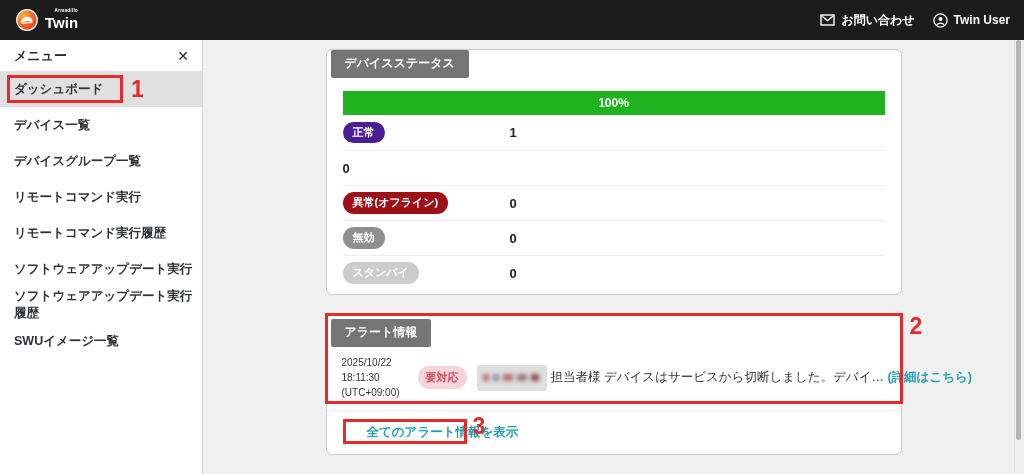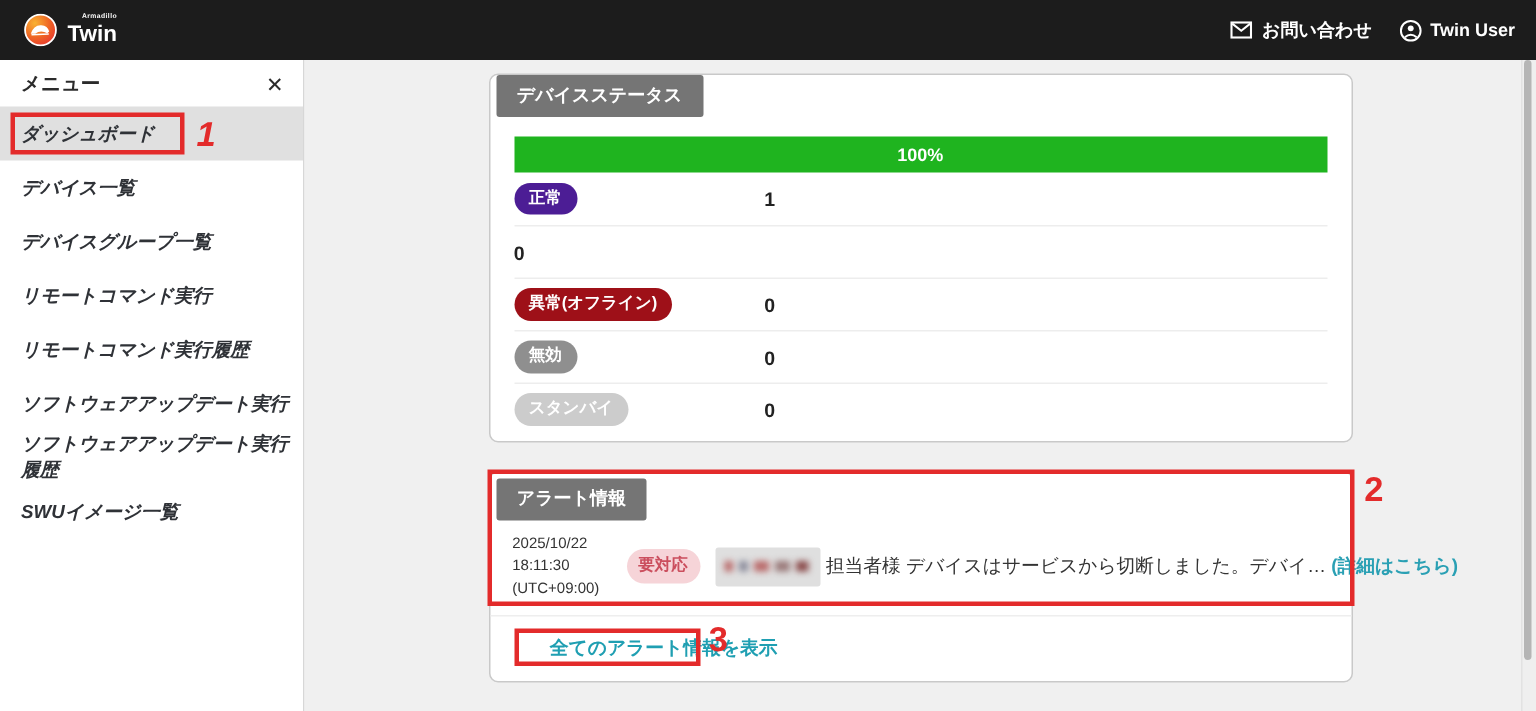--- a/index.html
+++ b/index.html
@@ -16,21 +16,21 @@
 
   
   .layout { display:flex; height:458px; }
   .sidebar { width:203px; background:#fff; border-right:1px solid #d7d7d7; flex-shrink:0; }
   .main { flex:1; position:relative; background:#f0f0f0; }
 
   
   .menu-header { height:31px; display:flex; align-items:center; justify-content:space-between; padding:0 13px 0 14px; }
   .menu-title { font-size:13px; font-weight:bold; color:#2b2b2b; }
   .menu-close { font-size:14px; color:#2b2b2b; cursor:pointer; line-height:1; }
-  .menu-item { position:relative; height:36px; display:flex; align-items:center; padding-left:14px; font-size:12.5px; font-weight:bold; color:#2f3237; cursor:pointer;font-style:italic; }
+  .menu-item { position:relative; height:36px; display:flex; align-items:center; padding-left:14px; font-size:12.5px; font-weight:bold; color:#2f3237; cursor:pointer; }
   .menu-item.active { background:#e0e0e0; }
 
   
   .page-title { font-size:14px; font-weight:bold; color:#2b2b2b; padding:14px 0 0 17px; }
   .card { width:576px; margin:0 auto; background:#fff; border:1px solid #c9c9c9; border-radius:6px; }
   .card-status { margin-top:9px; padding-bottom:4px; }
   .card-tab { display:inline-block; margin-left:4px; background:#757575; color:#fff; font-size:12px; font-weight:bold; padding:5px 14px 6px; border-radius:2px; }
 
   .progress-wrap { margin:13px 16px 0; }
   .progress-bar { height:24px; background:#1fb41f; display:flex; align-items:center; justify-content:center; color:#fff; font-size:12px; font-weight:bold; }

